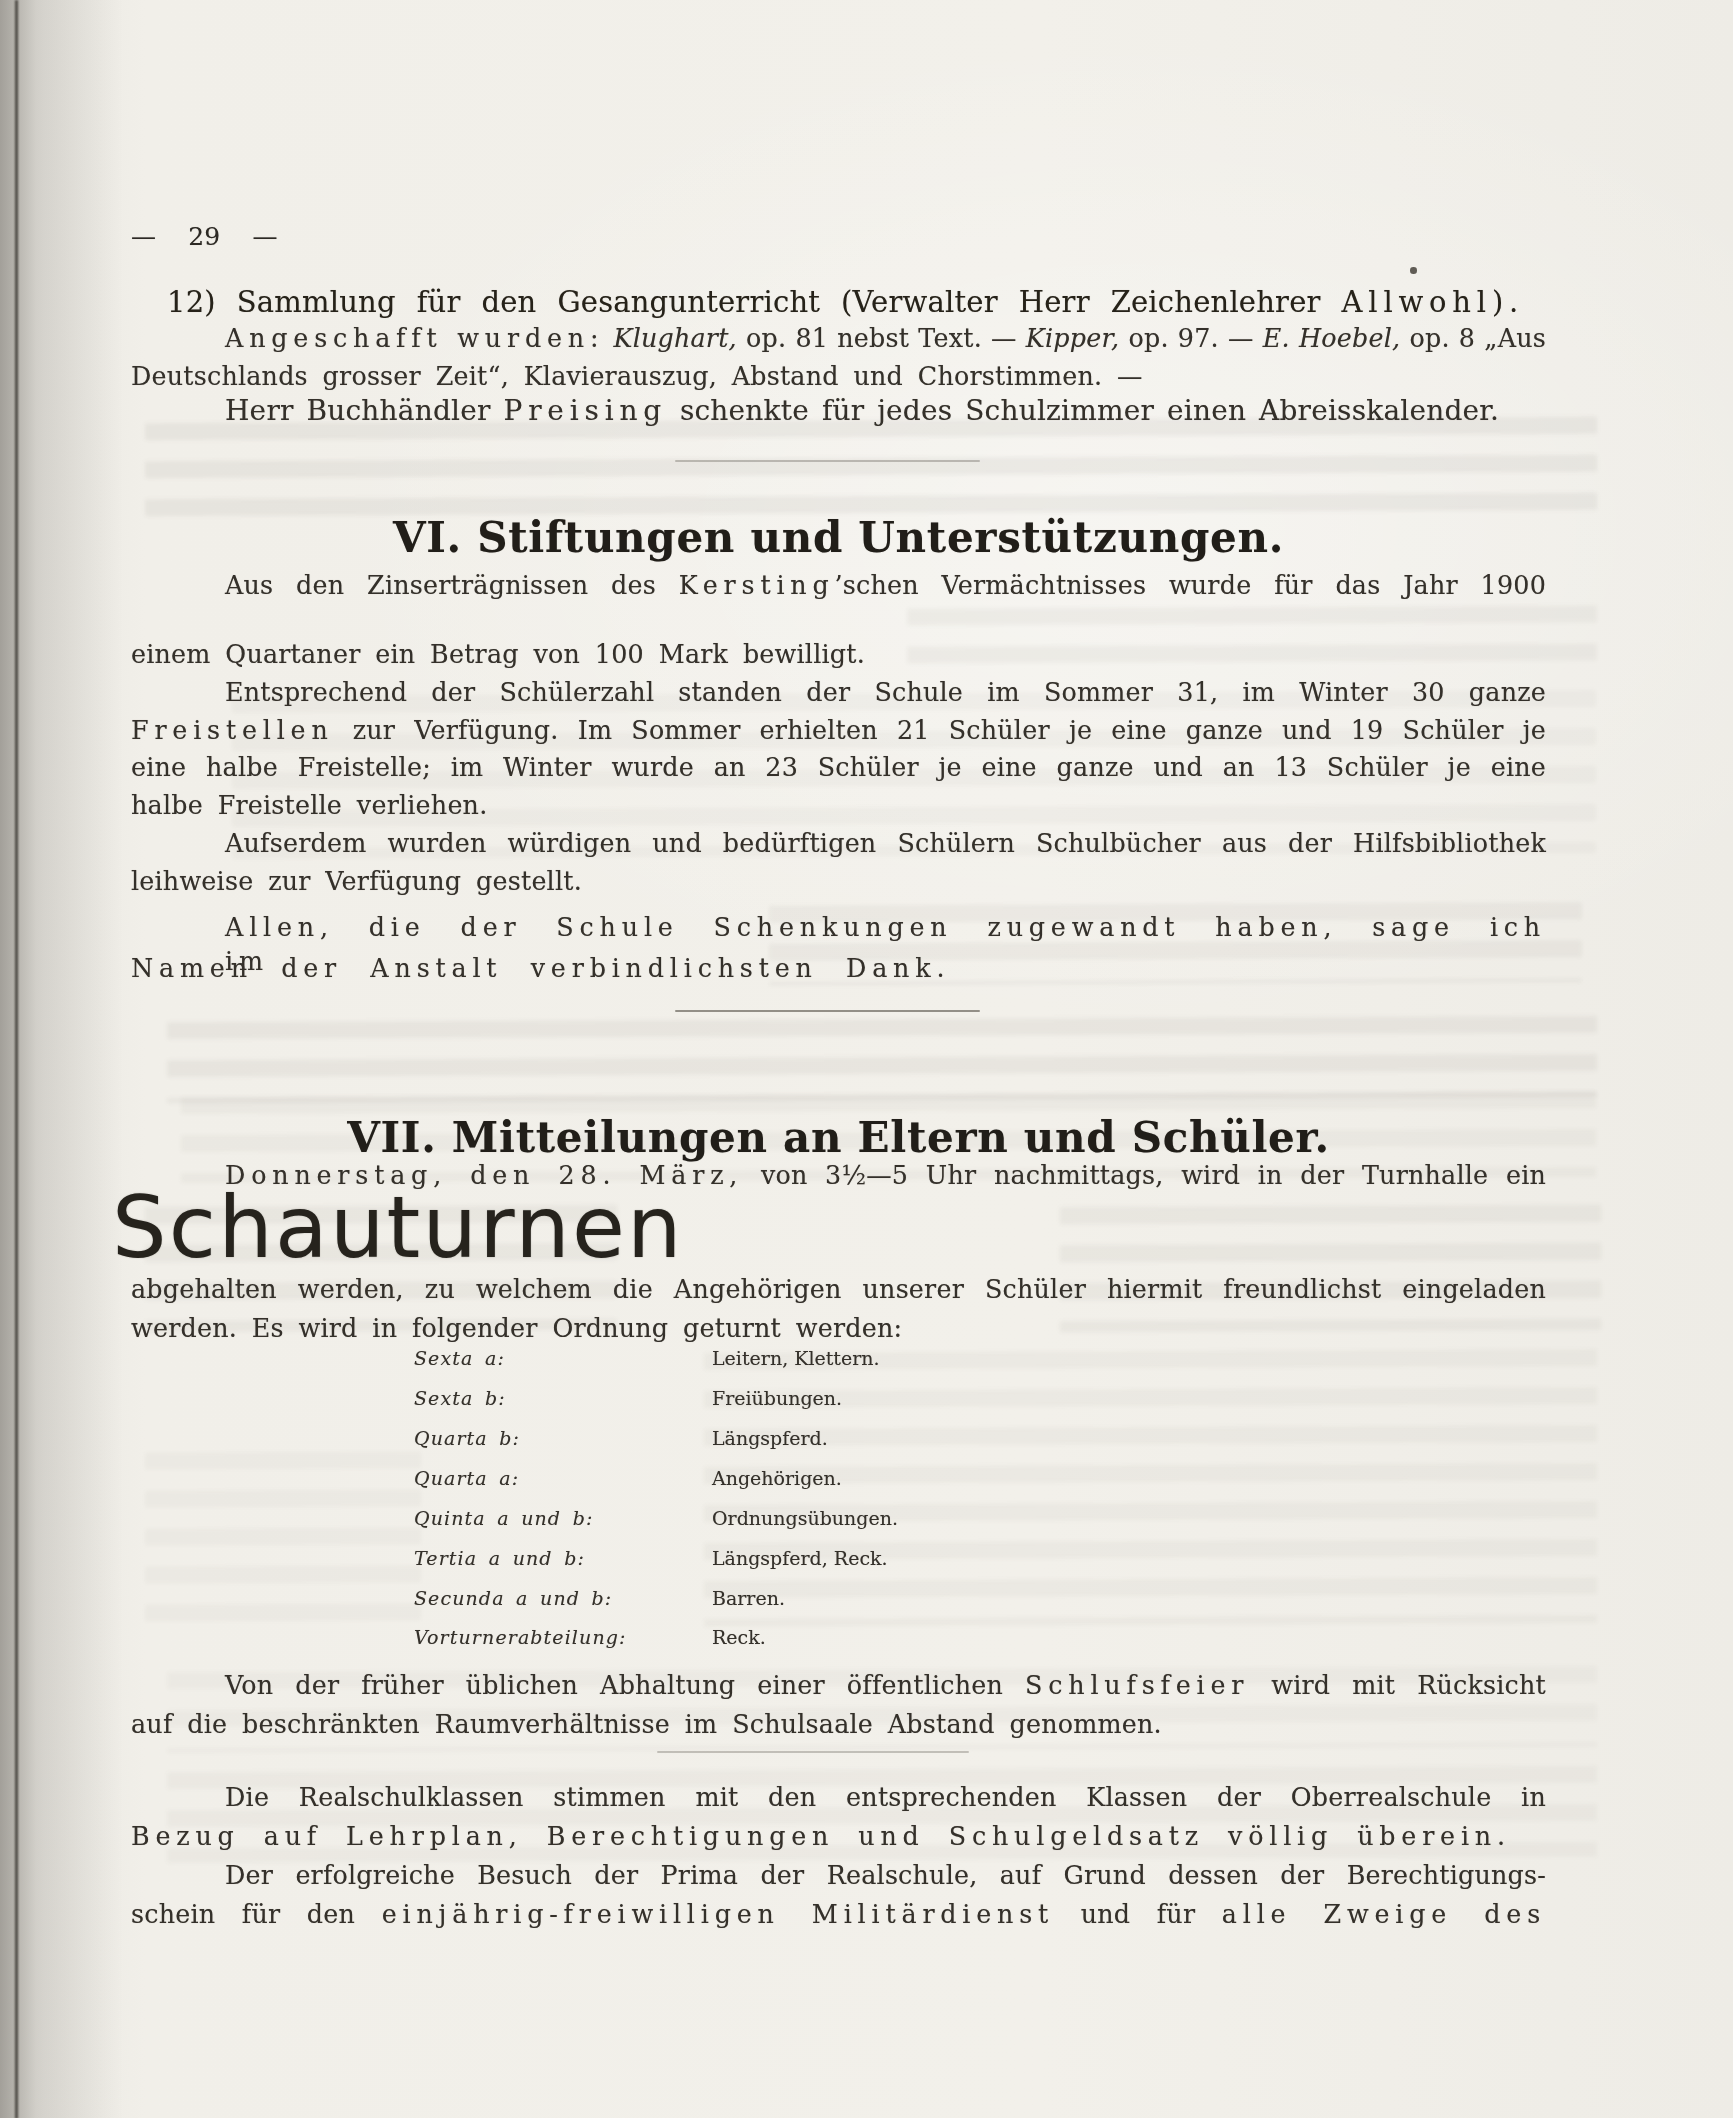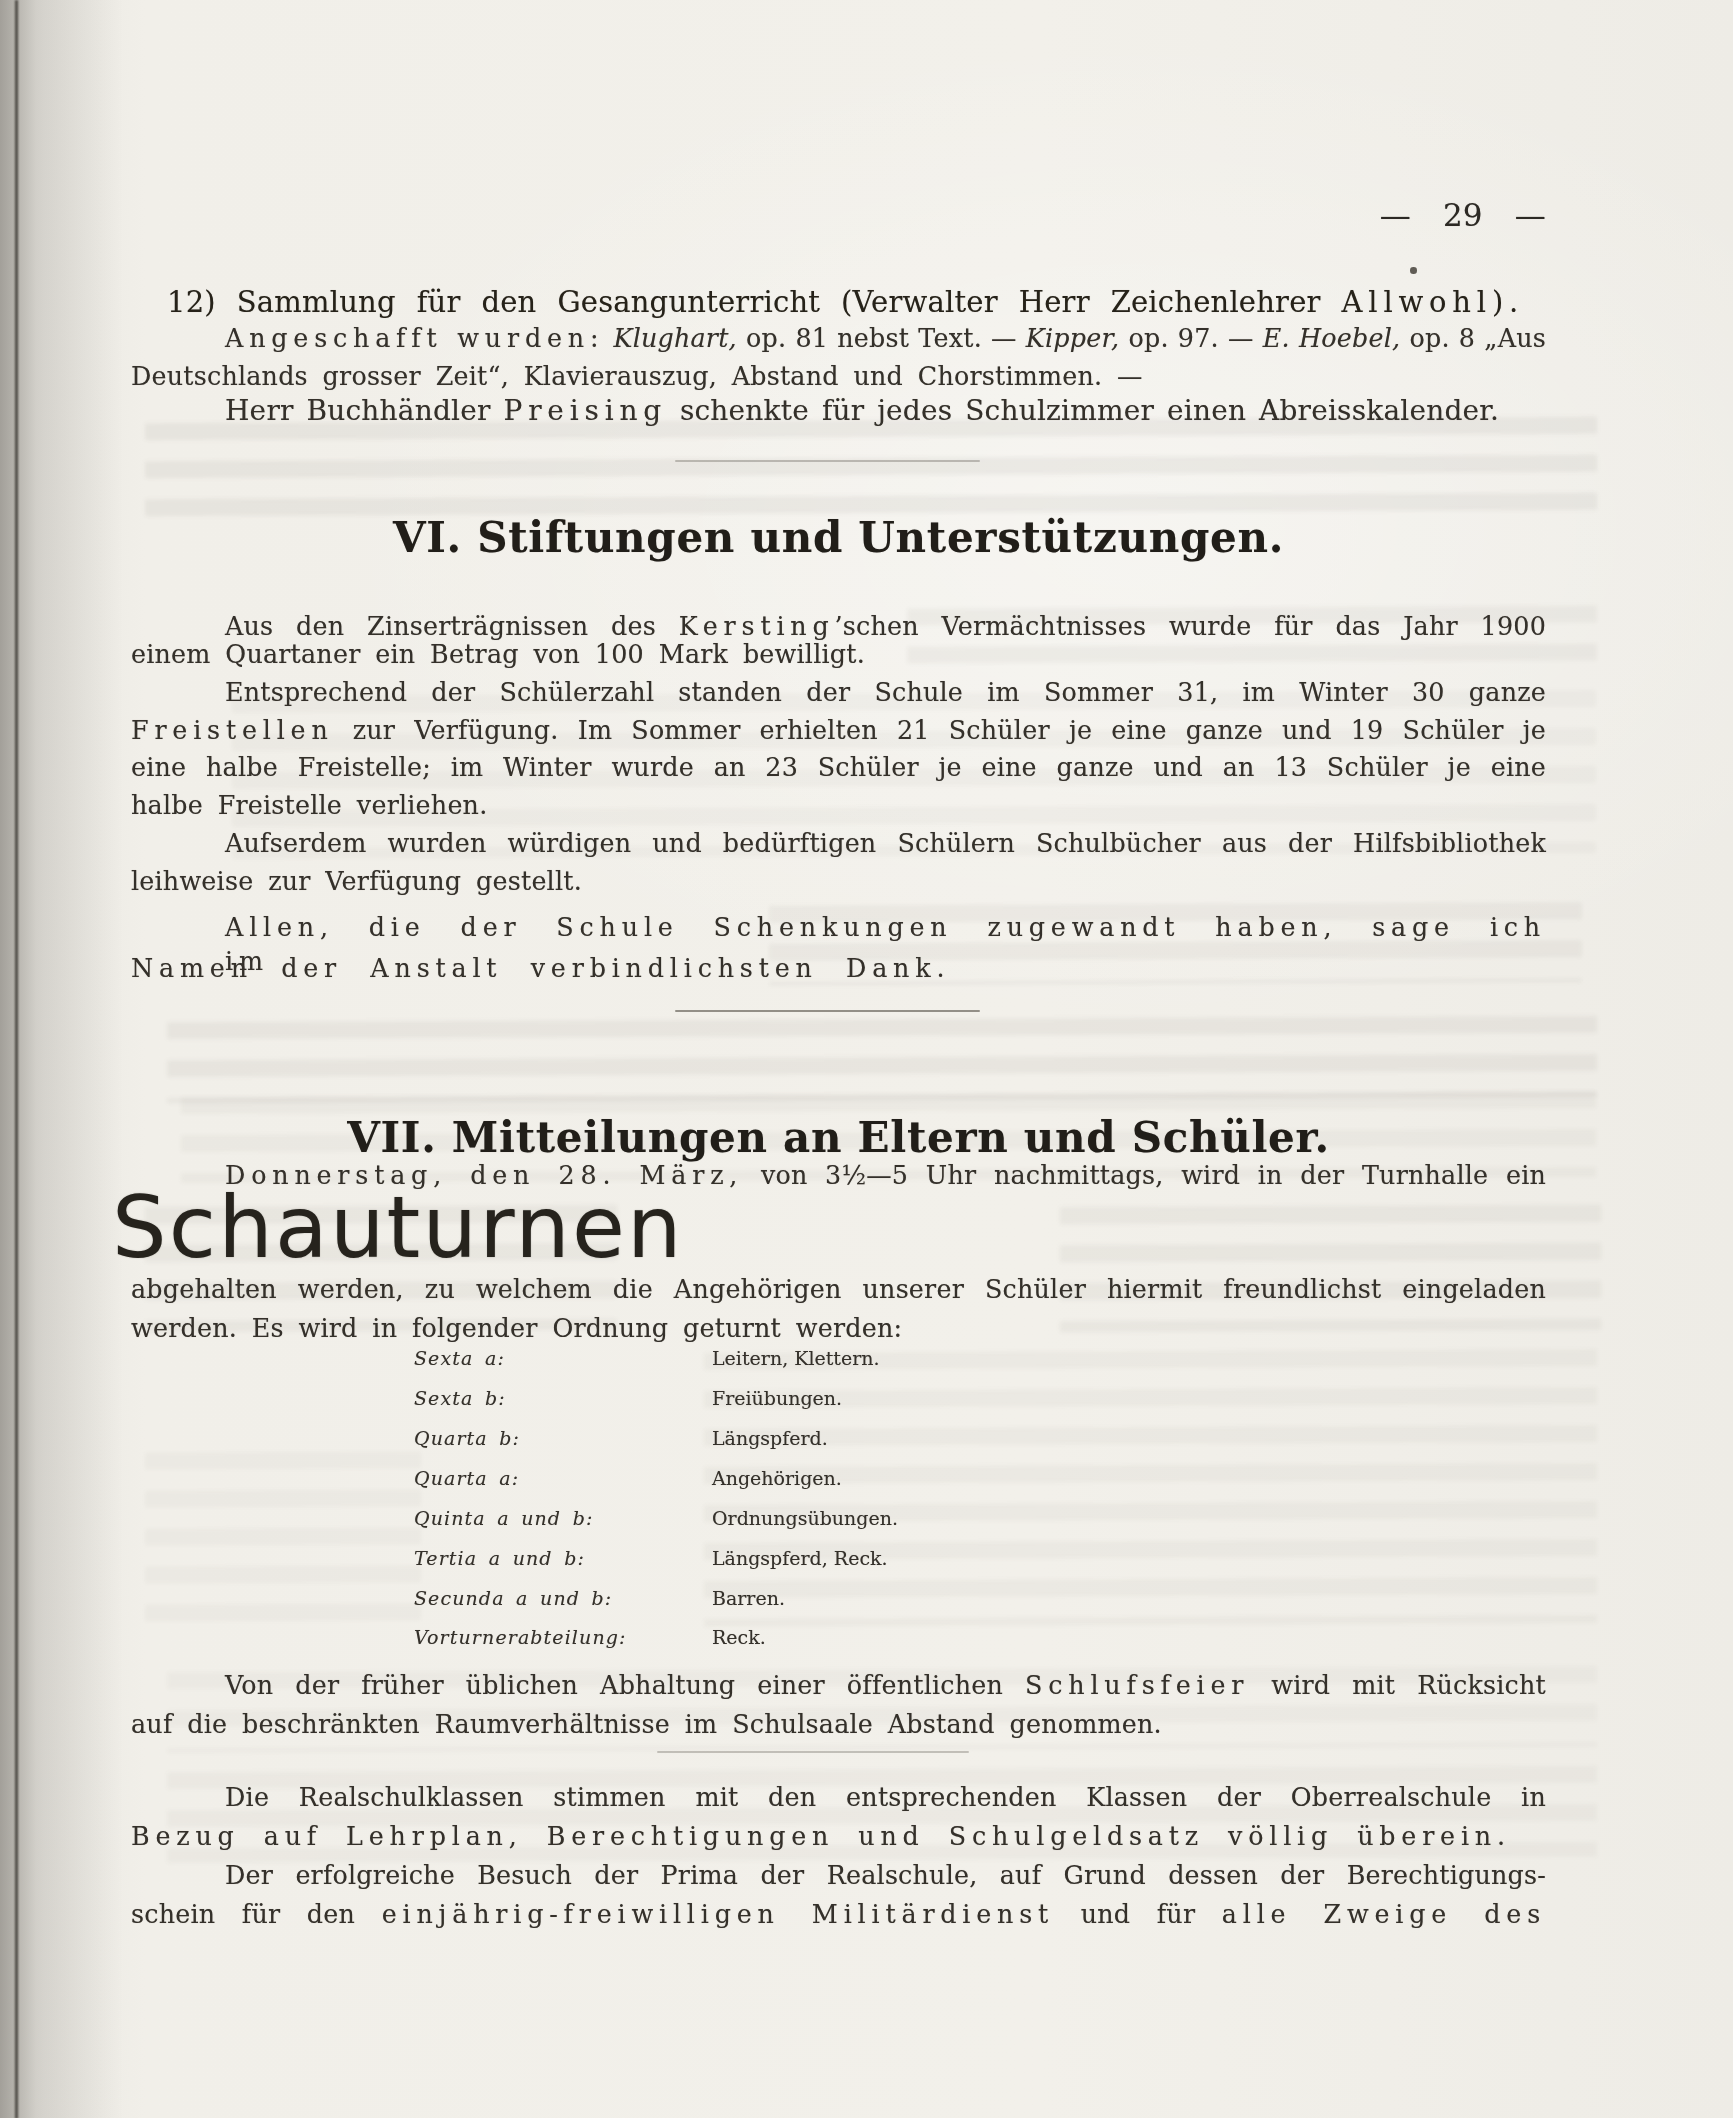--- a/index.html
+++ b/index.html
@@ -47,21 +47,21 @@
   .sp { letter-spacing: 5.8px; }
   .spw{ letter-spacing: 5.8px; word-spacing: 14.5px; }
   .ws { word-spacing: 6.5px; }
   .it { font-style: italic; }
   .b  { font-weight: normal; }
   .heading {
     font-size: 42px; font-weight: bold; color: #211e19;
     text-align: center; white-space: nowrap; letter-spacing: 0.7px;
   }
   .h12 { left: 167px; width: 1357px; font-size: 29px; color: #262219; }
-  .pageno { text-align: right; font-size: 31px; color: #2c2924; }
+  .pageno { text-align: left; font-size: 25px; color: #2c2924; margin-top: 25px; }
   .pageno .num { margin: 0 32px; }
   .event-title {
     font-family: "DejaVu Sans", "Liberation Sans", sans-serif;
     font-size: 86px; letter-spacing: 2.2px; color: #26231d;
     text-align: left; left: 112px; width: 1415px; line-height: 1.05;
     text-shadow: 0 0 1.5px rgba(40,37,31,0.30);
   }
   .donation { font-size: 28px; }
   .rule {
     position: absolute; height: 2.2px; border-radius: 1.5px;
@@ -119,21 +119,21 @@
   <div class="line j ind donation" style="top:392px;width:1368px">
     <span>Herr Buchhändler</span>
     <span class="sp">Preising</span>
     <span>schenkte für jedes Schulzimmer einen Abreisskalender.</span>
   </div>
 
   <div class="rule" style="top:460px;left:675px;width:305px;opacity:.38"></div>
 
   <div class="line heading" style="top:510px"><span>VI. Stiftungen und Unterstützungen.</span></div>
 
-  <div class="line j ind" style="top:609px">
+  <div class="line j ind" style="top:568px">
     <span>Aus den Zinserträgnissen des</span>
     <span><span class="sp">Kersting</span><span>’schen</span></span>
     <span>Vermächtnisses wurde für das Jahr 1900</span>
   </div>
   <div class="line ws" style="top:637px">
     <span>einem Quartaner ein Betrag von 100 Mark bewilligt.</span>
   </div>
 
   <div class="line j ind" style="top:675px">
     <span>Entsprechend der Schülerzahl standen der Schule im Sommer 31, im Winter 30 ganze</span>

